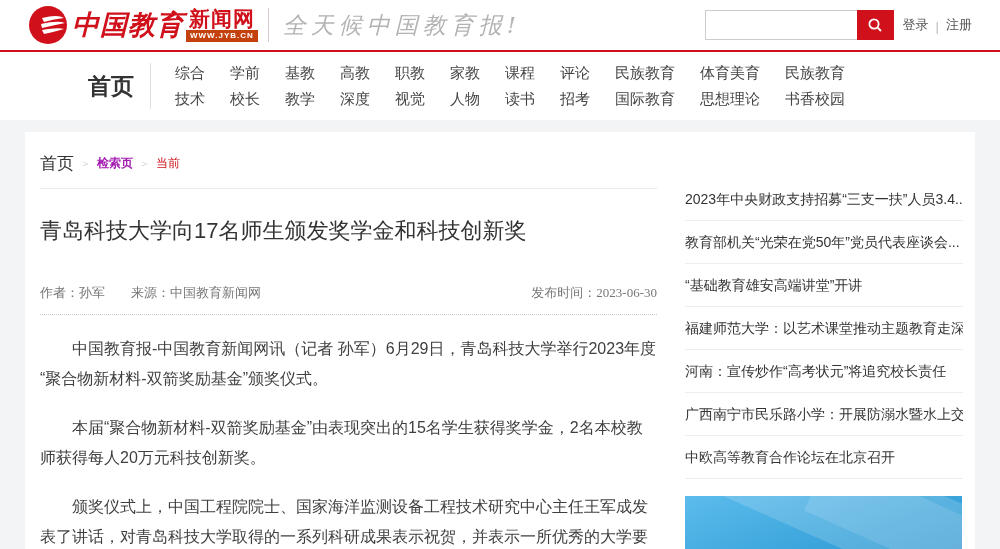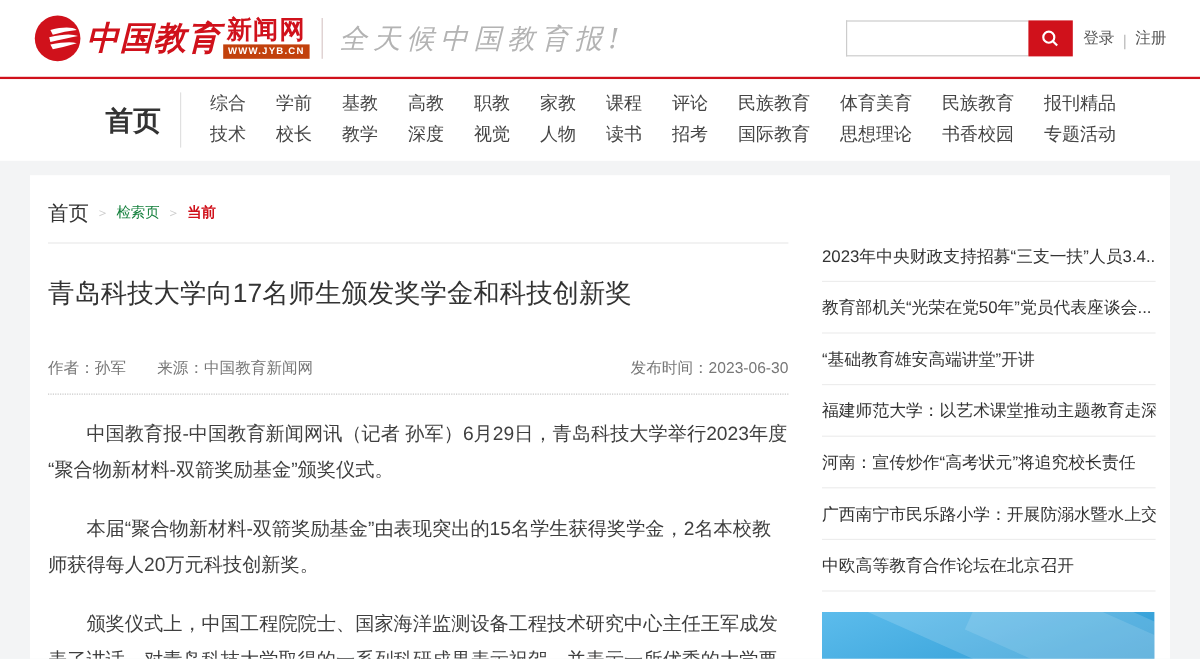--- a/index.html
+++ b/index.html
@@ -1,20 +1,20 @@
 <!DOCTYPE html>
 <html lang="zh"><head>
 <meta charset="utf-8">
 <style>
   * { box-sizing: border-box; margin: 0; padding: 0; }
   html,body { width:1000px; height:549px; overflow:hidden;
     font-family:"Liberation Sans","DejaVu Sans",sans-serif; background:#f3f4f5; }
 
   
-  .header { height:64px; background:#fff; display:flex; align-items:center; padding:0 28px; }
+  .header { height:50px; background:#fff; display:flex; align-items:center; padding:0 28px; }
   .logo { display:flex; align-items:center; cursor:pointer; }
   .logo-emblem { width:40px; height:40px; margin-right:4px; }
   .logo-cn { font-family:"DejaVu Serif",serif; font-style:italic; font-weight:bold;
     color:#d0111b; font-size:27px; letter-spacing:1px; }
   .logo-right { display:flex; flex-direction:column; align-items:center; margin-left:2px; }
   .logo-sub { color:#d0111b; font-weight:bold; font-size:21px; line-height:22px; letter-spacing:1px;}
   .logo-url { background:#c2410c; color:#fff; font-size:8px; font-weight:bold;
     padding:1px 4px; letter-spacing:1px; line-height:10px; }
   .logo-div { width:1px; height:34px; background:#d9c9c9; margin:0 14px 0 10px; }
   .tagline { font-family:"DejaVu Serif",serif; font-style:italic; color:#b3b3b3;
@@ -40,27 +40,27 @@
 
   
   .main { padding:12px 25px 0; }
   .container { background:#fff; display:flex; padding:0 12px 0 15px; min-height:400px; }
   .left-col { flex:1; padding-right:28px; min-width:0; }
 
   .breadcrumb { display:flex; align-items:center; padding:20px 0 13px;
     border-bottom:1px solid #e9e9e9; }
   .bc-home { font-size:17px; color:#333; text-decoration:none; cursor:pointer; }
   .bc-sep { color:#ccc; font-size:11px; margin:0 6px; }
-  .bc-mid { font-size:12px; color:#15803d; text-decoration:none; cursor:pointer; }
-  .bc-cur { font-size:12px; color:#d0111b; font-weight:bold; }
+  .bc-mid { font-size:12px; color:#a21caf; text-decoration:none; cursor:pointer;font-weight:bold; }
+  .bc-cur { font-size:12px; color:#d0111b; font-weight:normal; }
 
   .article-title { margin-top:27px; font-size:22px; font-weight:400; color:#333; }
   .meta { display:flex; margin-top:38px; font-size:13px; color:#777; }
   .meta .m-item { margin-right:26px; }
-  .meta .m-right { margin-left:auto; margin-right:0; }
+  .meta .m-right { margin-left:auto; margin-right:0;font-family:Liberation Serif, serif; }
   .dotline { border-bottom:1px dotted #c9c9c9; margin-top:12px; }
   .article-body p { font-size:16px; color:#3f3f3f; line-height:30px;
     text-indent:2em; margin-top:19px; }
 
   
   .sidebar { width:278px; flex:none; padding-top:46px; }
   .sb-title-row { display:flex; align-items:center; margin-bottom:6px; }
   .sb-bar { width:4px; height:17px; background:#d0111b; margin-right:8px; }
   .sb-title { font-size:17px; font-weight:bold; color:#222; }
   .sb-list { list-style:none; }
@@ -154,24 +154,20 @@
       <a>国际教育</a>
     </div>
     <div class="nav-col">
       <a>体育美育</a>
       <a>思想理论</a>
     </div>
     <div class="nav-col">
       <a>民族教育</a>
       <a>书香校园</a>
     </div>
-    <div class="nav-col">
-      <a>报刊精品</a>
-      <a>专题活动</a>
-    </div>
   </div>
 </div>
 
 <div class="main">
   <div class="container">
 
     <div class="left-col">
       <div class="breadcrumb">
         <a class="bc-home">首页</a>
         <span class="bc-sep">＞</span>

